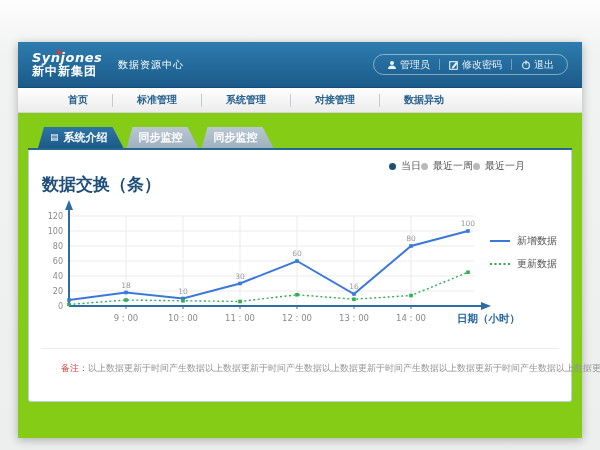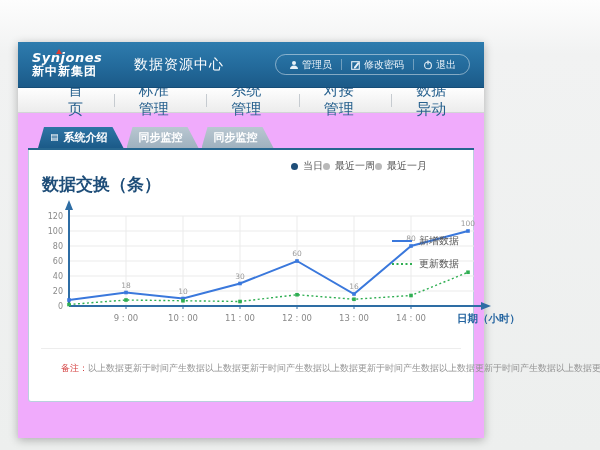--- a/index.html
+++ b/index.html
@@ -3,48 +3,48 @@
 <meta charset="utf-8">
 <style>
   * { margin:0; padding:0; box-sizing:border-box; }
   html,body { width:600px; height:450px; overflow:hidden; }
   body {
     font-family:"DejaVu Sans","Liberation Sans",sans-serif;
     background:linear-gradient(180deg,#fdfdfd 0%,#f1f2f2 12%,#edefee 100%);
     position:relative;
   }
   .card {
-    position:absolute; left:18px; top:42px; width:466px; height:396px;
-    background:#f0abfc; box-shadow:0 2px 9px rgba(0,0,0,0.28);
+    position:absolute; left:18px; top:42px; width:564px; height:396px;
+    background:#84cc16; box-shadow:0 2px 9px rgba(0,0,0,0.28);
   }
   
   .hdr {
     height:46px; background:linear-gradient(180deg,#2e7cae 0%,#236a9b 55%,#1b5a88 100%);
     border-bottom:1px solid #154d77; display:flex; align-items:center; position:relative;
   }
   .logo { margin-left:14px; color:#fff; line-height:1.05; position:relative; width:86px; }
   .logo .l1 { font-size:13px; font-weight:bold; letter-spacing:0.5px; font-style:italic; }
   .logo .l2 { font-size:12px; font-weight:bold; letter-spacing:1px; }
   .logo .flag { position:absolute; left:24px; top:-2px; width:0; height:0;
     border-left:3px solid transparent; border-right:3px solid transparent; border-bottom:5px solid #e03b30; }
-  .hdr-title { color:#fff; font-size:14px; margin-left:16px; letter-spacing:1px; }
+  .hdr-title { color:#fff; font-size:10px; margin-left:0; letter-spacing:1px; }
   .hdr-right {
     position:absolute; right:14px; top:12px; height:21px; display:flex; align-items:center;
     border:1px solid rgba(255,255,255,0.45); border-radius:11px; padding:4px 4px;
   }
   .hdr-btn { display:flex; align-items:center; gap:3px; color:#e8f1f8; font-size:10px;
     padding:0 9px; height:100%; cursor:pointer; }
   .hdr-btn + .hdr-btn { border-left:1px solid rgba(255,255,255,0.35);text-align:center; }
   .hicon { width:10px; height:10px; display:inline-block; }
   
   .nav {
     height:25px; background:linear-gradient(180deg,#fefefe 0%,#ececec 100%);
     border-bottom:1px solid #d2d5d6; display:flex; align-items:center; padding-left:26px;
   }
-  .nav-item { font-size:15px; font-weight:normal; color:#27618e; text-decoration:none;
+  .nav-item { font-size:10px; font-weight:bold; color:#27618e; text-decoration:none;
     padding:0 24px; cursor:pointer; }
   .nav-sep { width:1px; height:13px; background:#c6cbd0; }
   
   .content { padding:14px 10px 0 10px; }
   .tabbar { display:flex; align-items:flex-end; border-bottom:2px solid #26668f; padding-left:10px; }
   .tab {
     height:21px; line-height:21px; padding:0 16px 0 12px; margin-right:3px;
     color:#fff; font-size:11px; font-weight:bold; cursor:pointer;
     clip-path:polygon(6px 0, calc(100% - 11px) 0, 100% 100%, 0 100%);
     background:linear-gradient(180deg,#b9c7d1 0%,#9fb1bf 100%);

